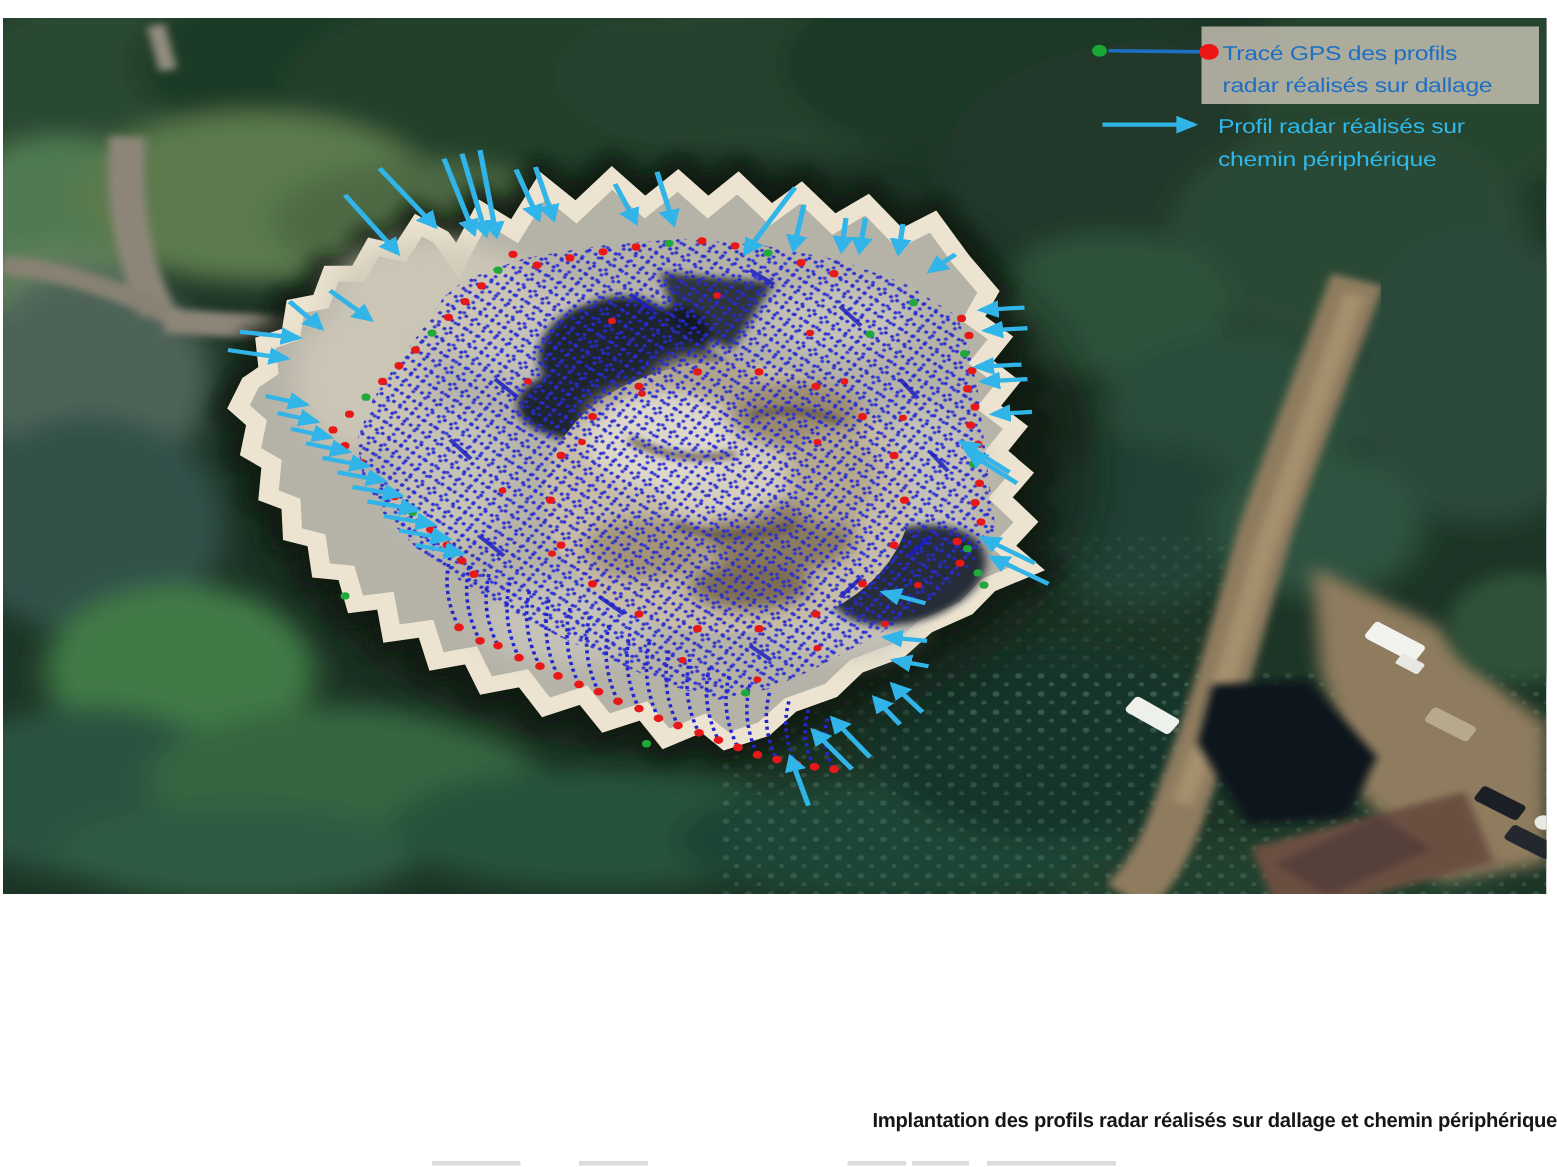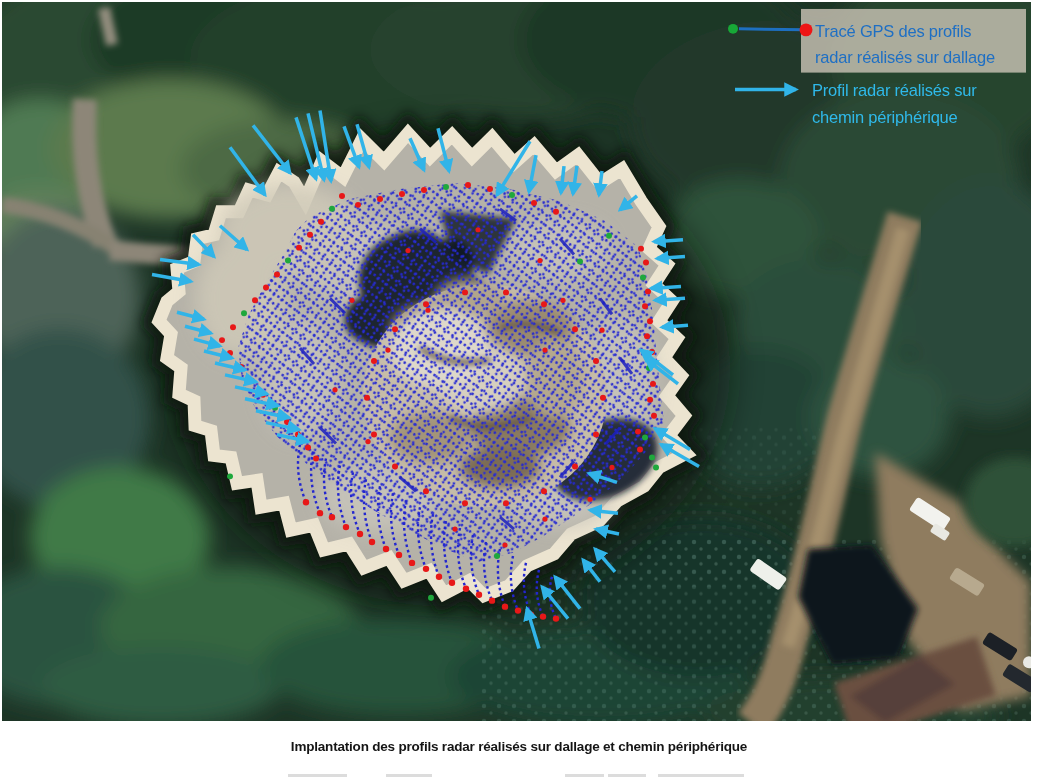--- a/index.html
+++ b/index.html
@@ -1,20 +1,20 @@
 <!DOCTYPE html>
 <html><head>
 <meta charset="utf-8">
 <style>
   html,body{margin:0;padding:0;background:#ffffff;}
   .page{position:relative;width:1038px;height:778px;background:#ffffff;overflow:hidden;
         font-family:"Liberation Sans",sans-serif;}
-  .photo{position:absolute;left:2px;top:2px;width:1029px;height:719px;}
+  .photo{position:absolute;left:2px;top:12px;width:1029px;height:584px;}
   .photo svg{display:block;width:100%;height:100%;}
-  .caption{position:absolute;left:0;top:739px;width:1038px;text-align:center;
+  .caption{position:absolute;left:0;top:739px;width:1038px;text-align:right;
            font-size:13.5px;font-weight:bold;color:#151515;letter-spacing:-0.2px;}
   .remnant{position:absolute;top:774px;height:3px;background:#dcdcdc;}
   .legend-text1{font-size:16.5px;fill:#1E6FC4;letter-spacing:-0.2px;}
   .legend-text2{font-size:16.5px;fill:#2FB9EA;letter-spacing:-0.2px;}
 </style>
 </head>
 <body>
 
 <div class="page">
   <div class="photo">

